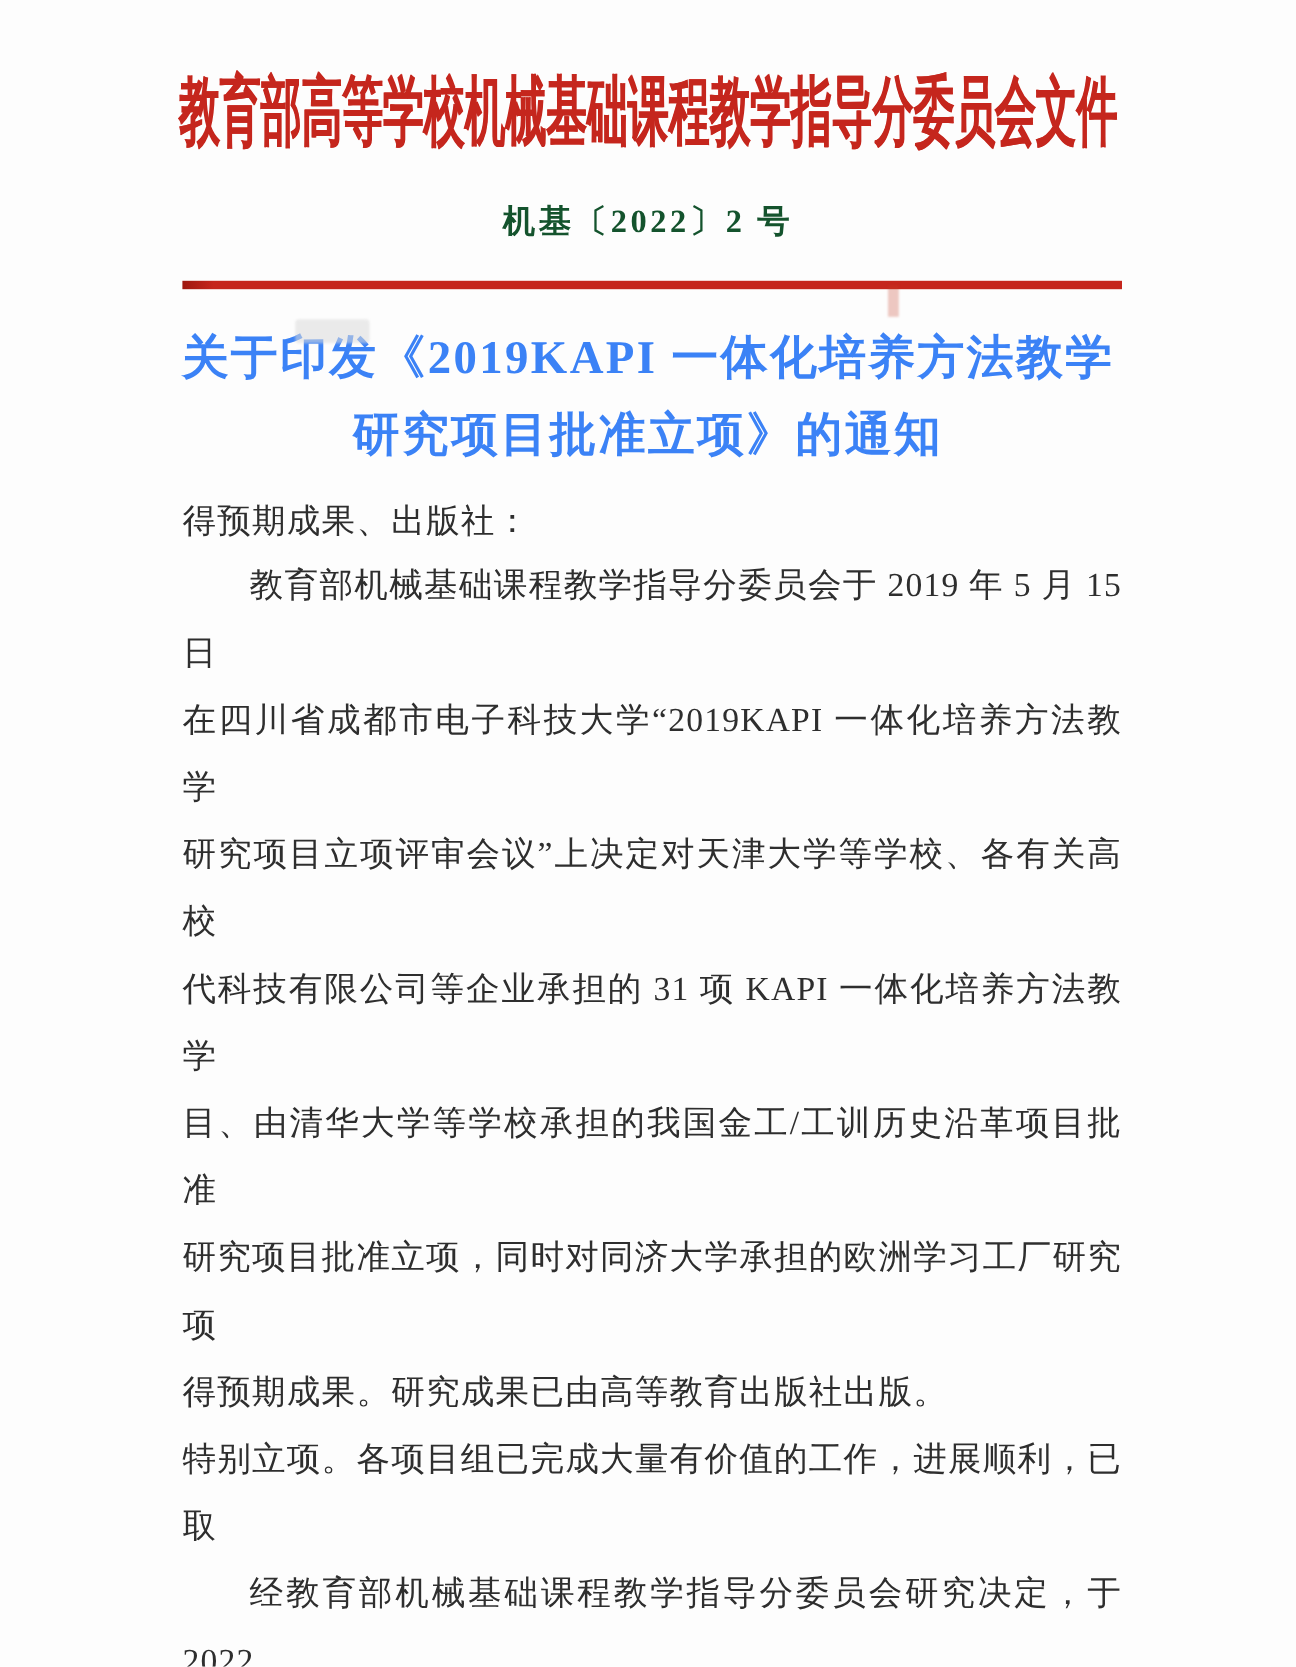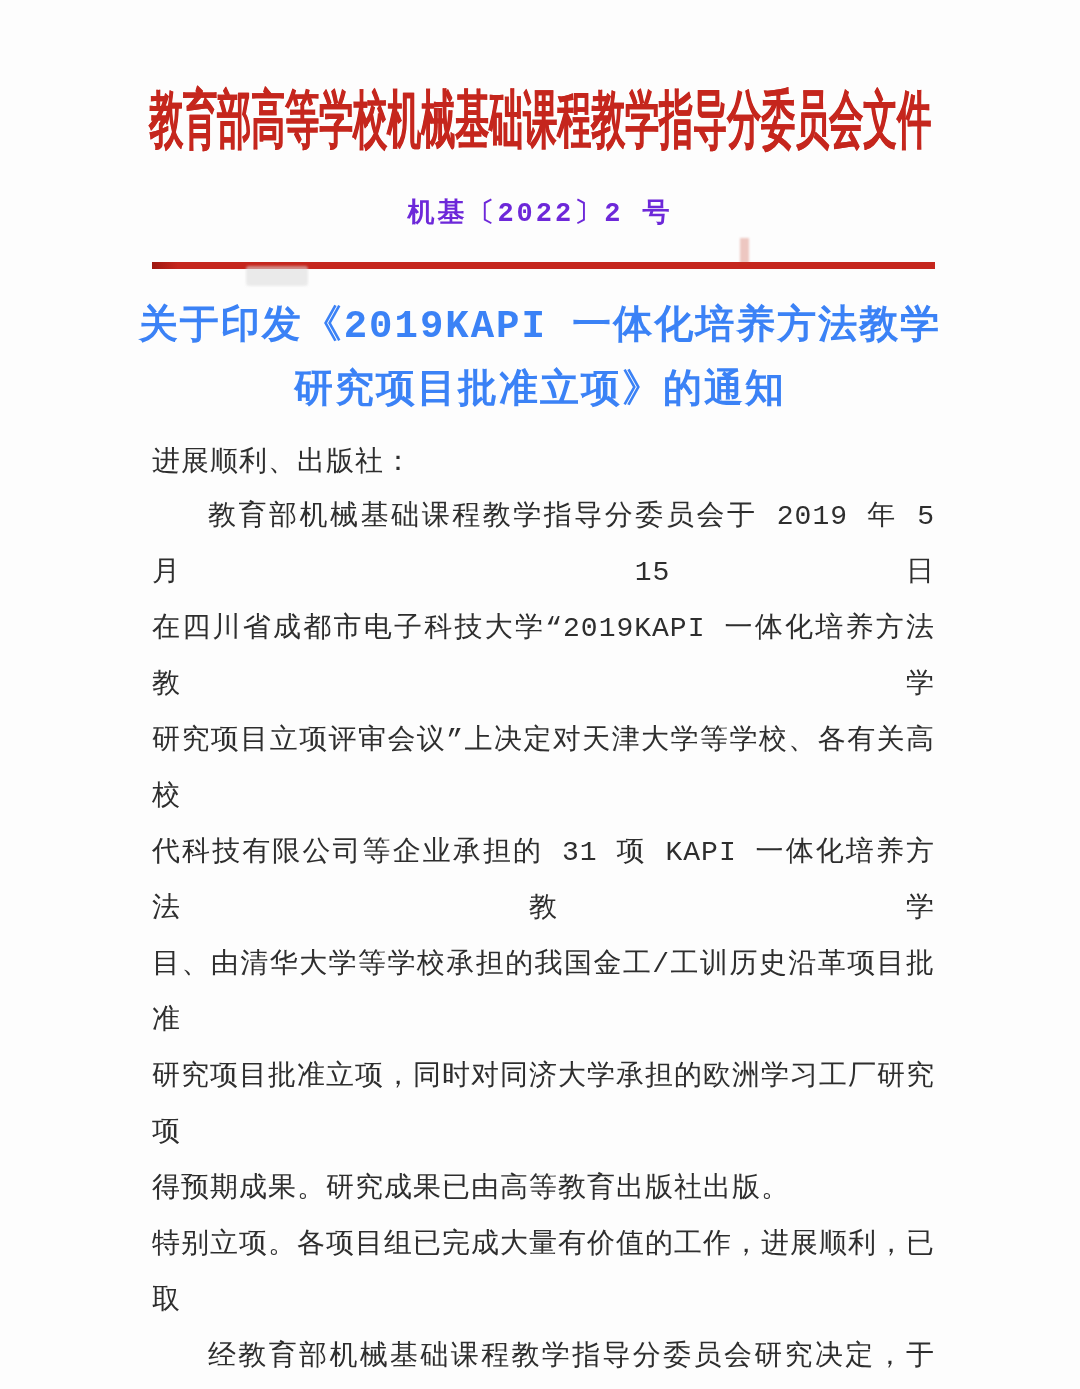--- a/index.html
+++ b/index.html
@@ -3,43 +3,43 @@
 <meta charset="utf-8">
 <style>
   html, body { margin: 0; padding: 0; background: #ffffff; }
   .page {
     position: relative;
     width: 1080px;
     height: 1389px;
     margin: 0 auto;
     background: #fdfdfd;
     overflow: hidden;
-    font-family: Liberation Mono, monospace;
+    font-family: Liberation Serif, serif;
     color: #2e2e2e;
     box-sizing: border-box;
-    padding-top: 104px;
+    padding-top: 76px;
   }
   .header-red {
     text-align: center;
     font-size: 34px;
     font-weight: bold;
     line-height: 40px;
     color: var(--red, #c5261d);
     transform: scaleY(1.85);
     transform-origin: center;
     letter-spacing: 0px;
     white-space: nowrap;
     text-shadow: 0.6px 0 0 var(--red, #c5261d);
   }
   .doc-number {
     margin-top: 50px;
     text-align: center;
     font-size: 27px;
     font-weight: bold;
-    color: #6d28d9;
+    color: #14532d;
     letter-spacing: 3px;
   }
   .red-rule {
     margin: 32px 145px 0 152px;
     height: 7px;
     background: linear-gradient(to right, #9e1810 0px, #c5261d 26px, #c5261d 100%);
   }
   .title {
     margin: 26px 120px 0 120px;
     text-align: center;
@@ -84,21 +84,21 @@
 
   <div class="red-rule"></div>
 
   <h1 class="title">
     <span class="tline">关于印发《2019KAPI 一体化培养方法教学</span>
     <span class="tline">研究项目批准立项》的通知</span>
   </h1>
 
   <div class="body-area">
 
-    <div class="salutation">进展顺利、出版社：</div>
+    <div class="salutation">得预期成果、出版社：</div>
 
     <div>
       <div class="line jline indent">教育部机械基础课程教学指导分委员会于 2019 年 5 月 15 日</div>
       <div class="line jline">在四川省成都市电子科技大学“2019KAPI 一体化培养方法教学</div>
       <div class="line jline">研究项目立项评审会议”上决定对天津大学等学校、各有关高校</div>
       <div class="line jline">代科技有限公司等企业承担的 31 项 KAPI 一体化培养方法教学</div>
       <div class="line jline">目、由清华大学等学校承担的我国金工/工训历史沿革项目批准</div>
       <div class="line jline">研究项目批准立项，同时对同济大学承担的欧洲学习工厂研究项</div>
       <div class="line">得预期成果。研究成果已由高等教育出版社出版。</div>
       <div class="line jline">特别立项。各项目组已完成大量有价值的工作，进展顺利，已取</div>

